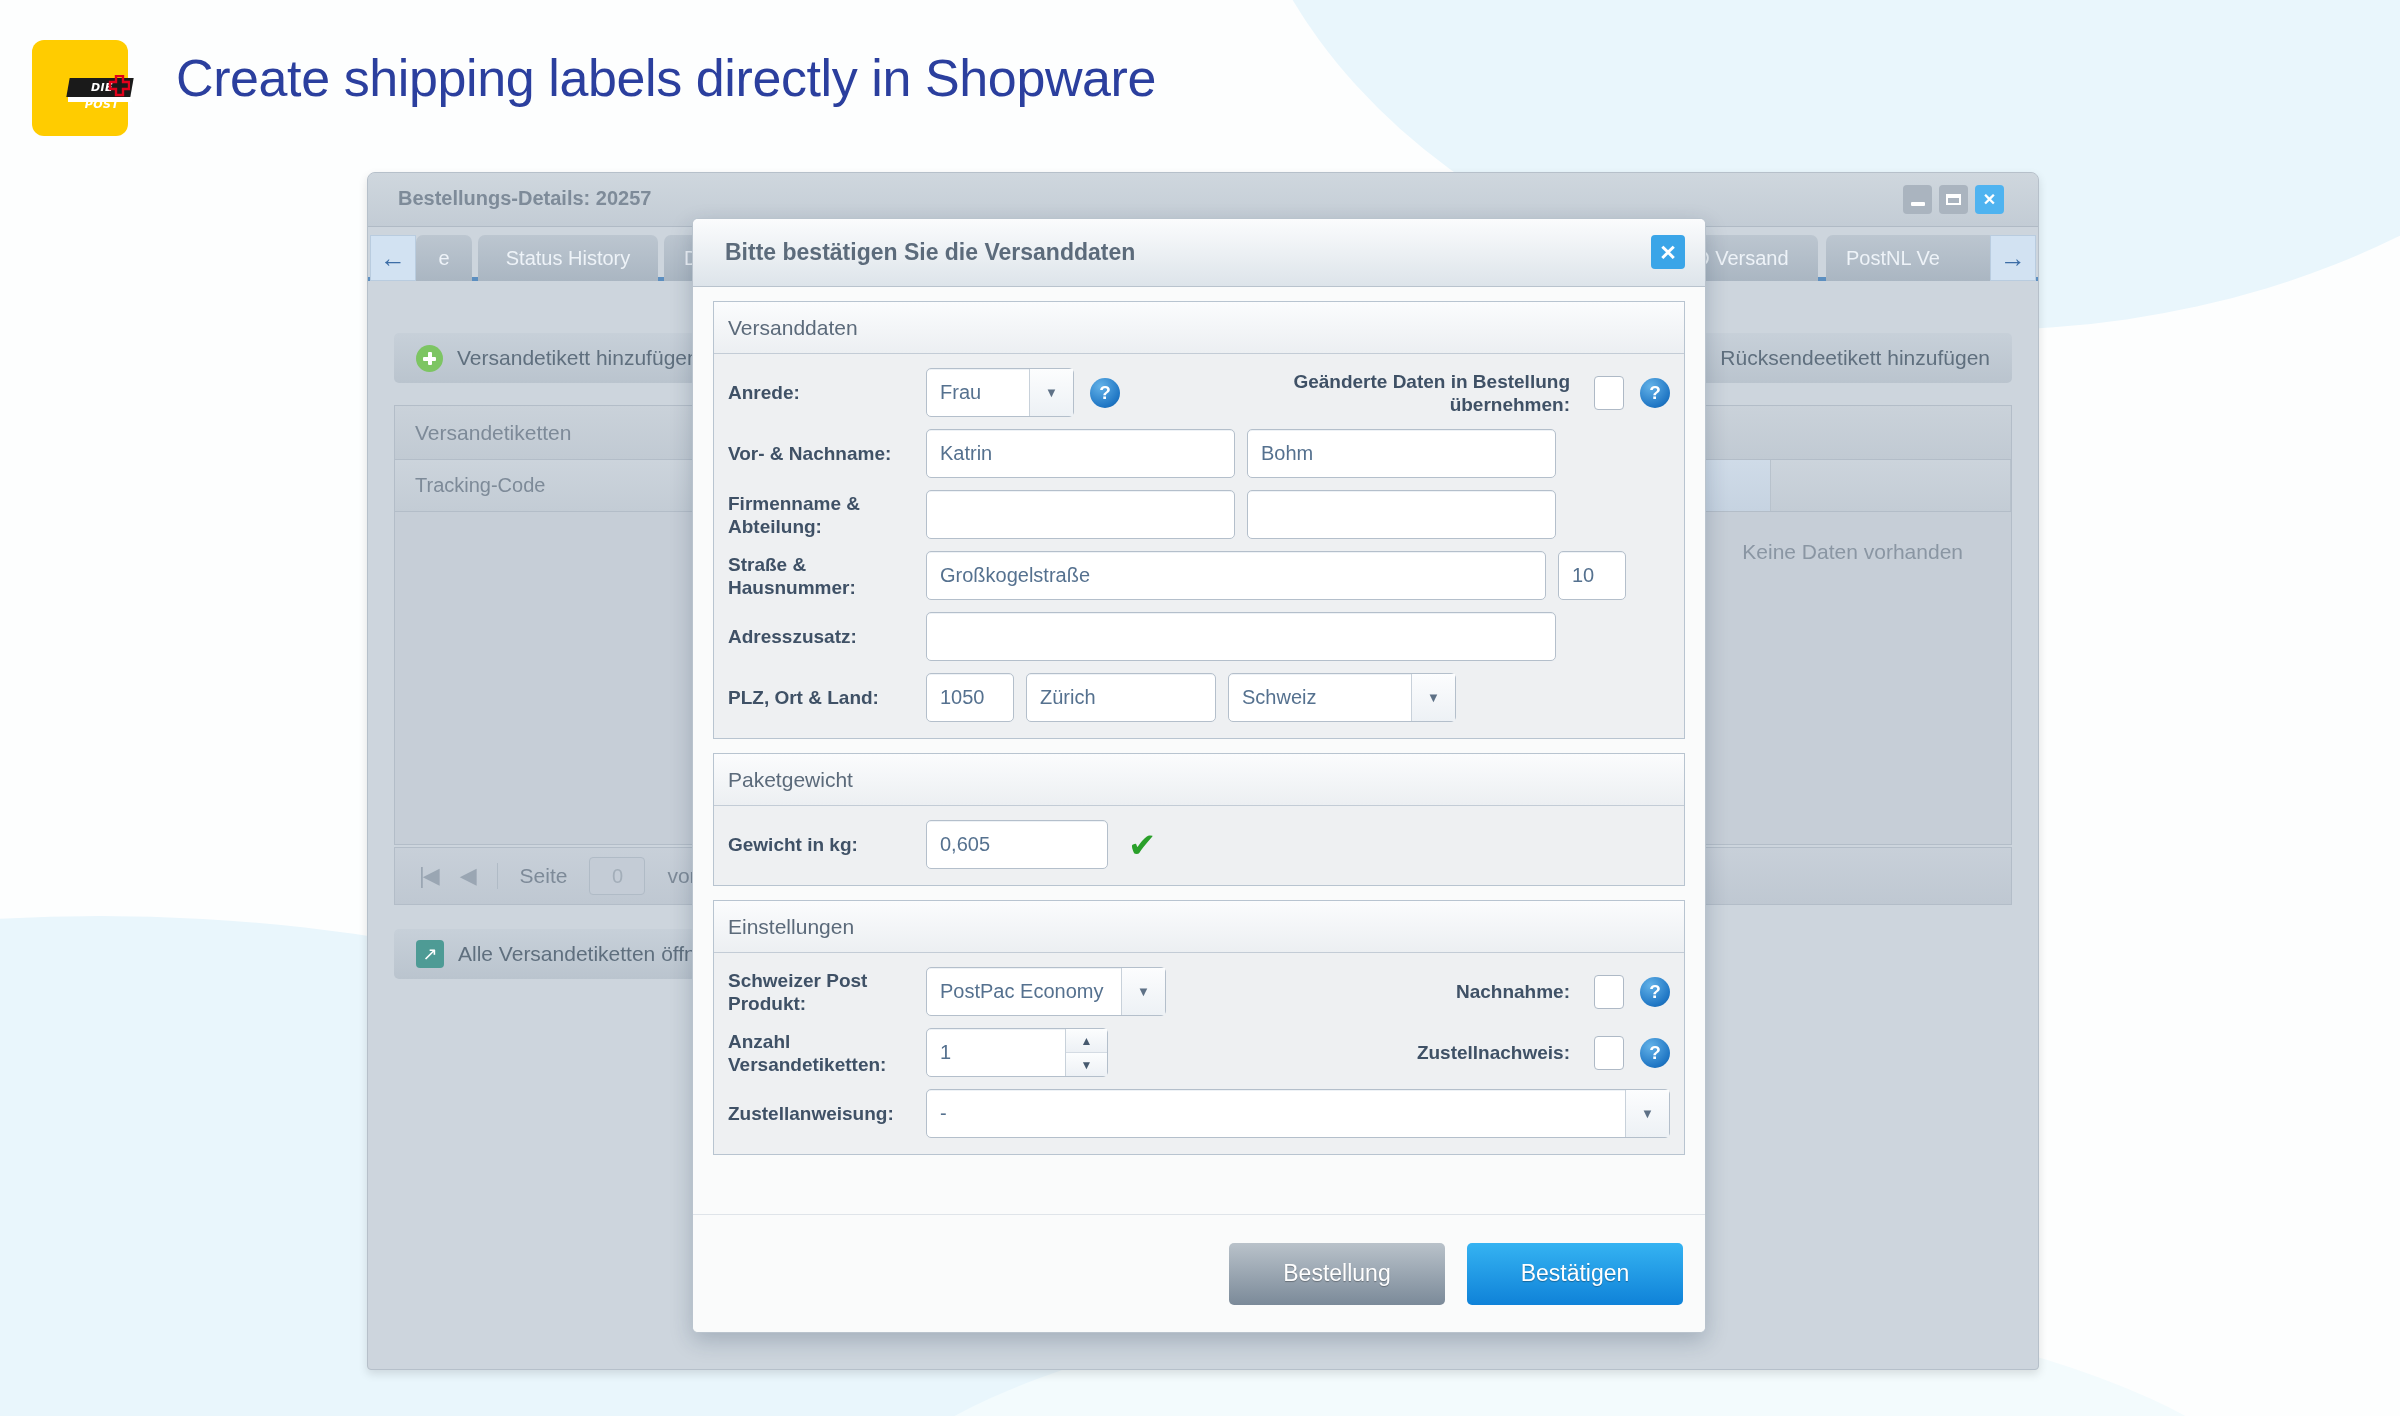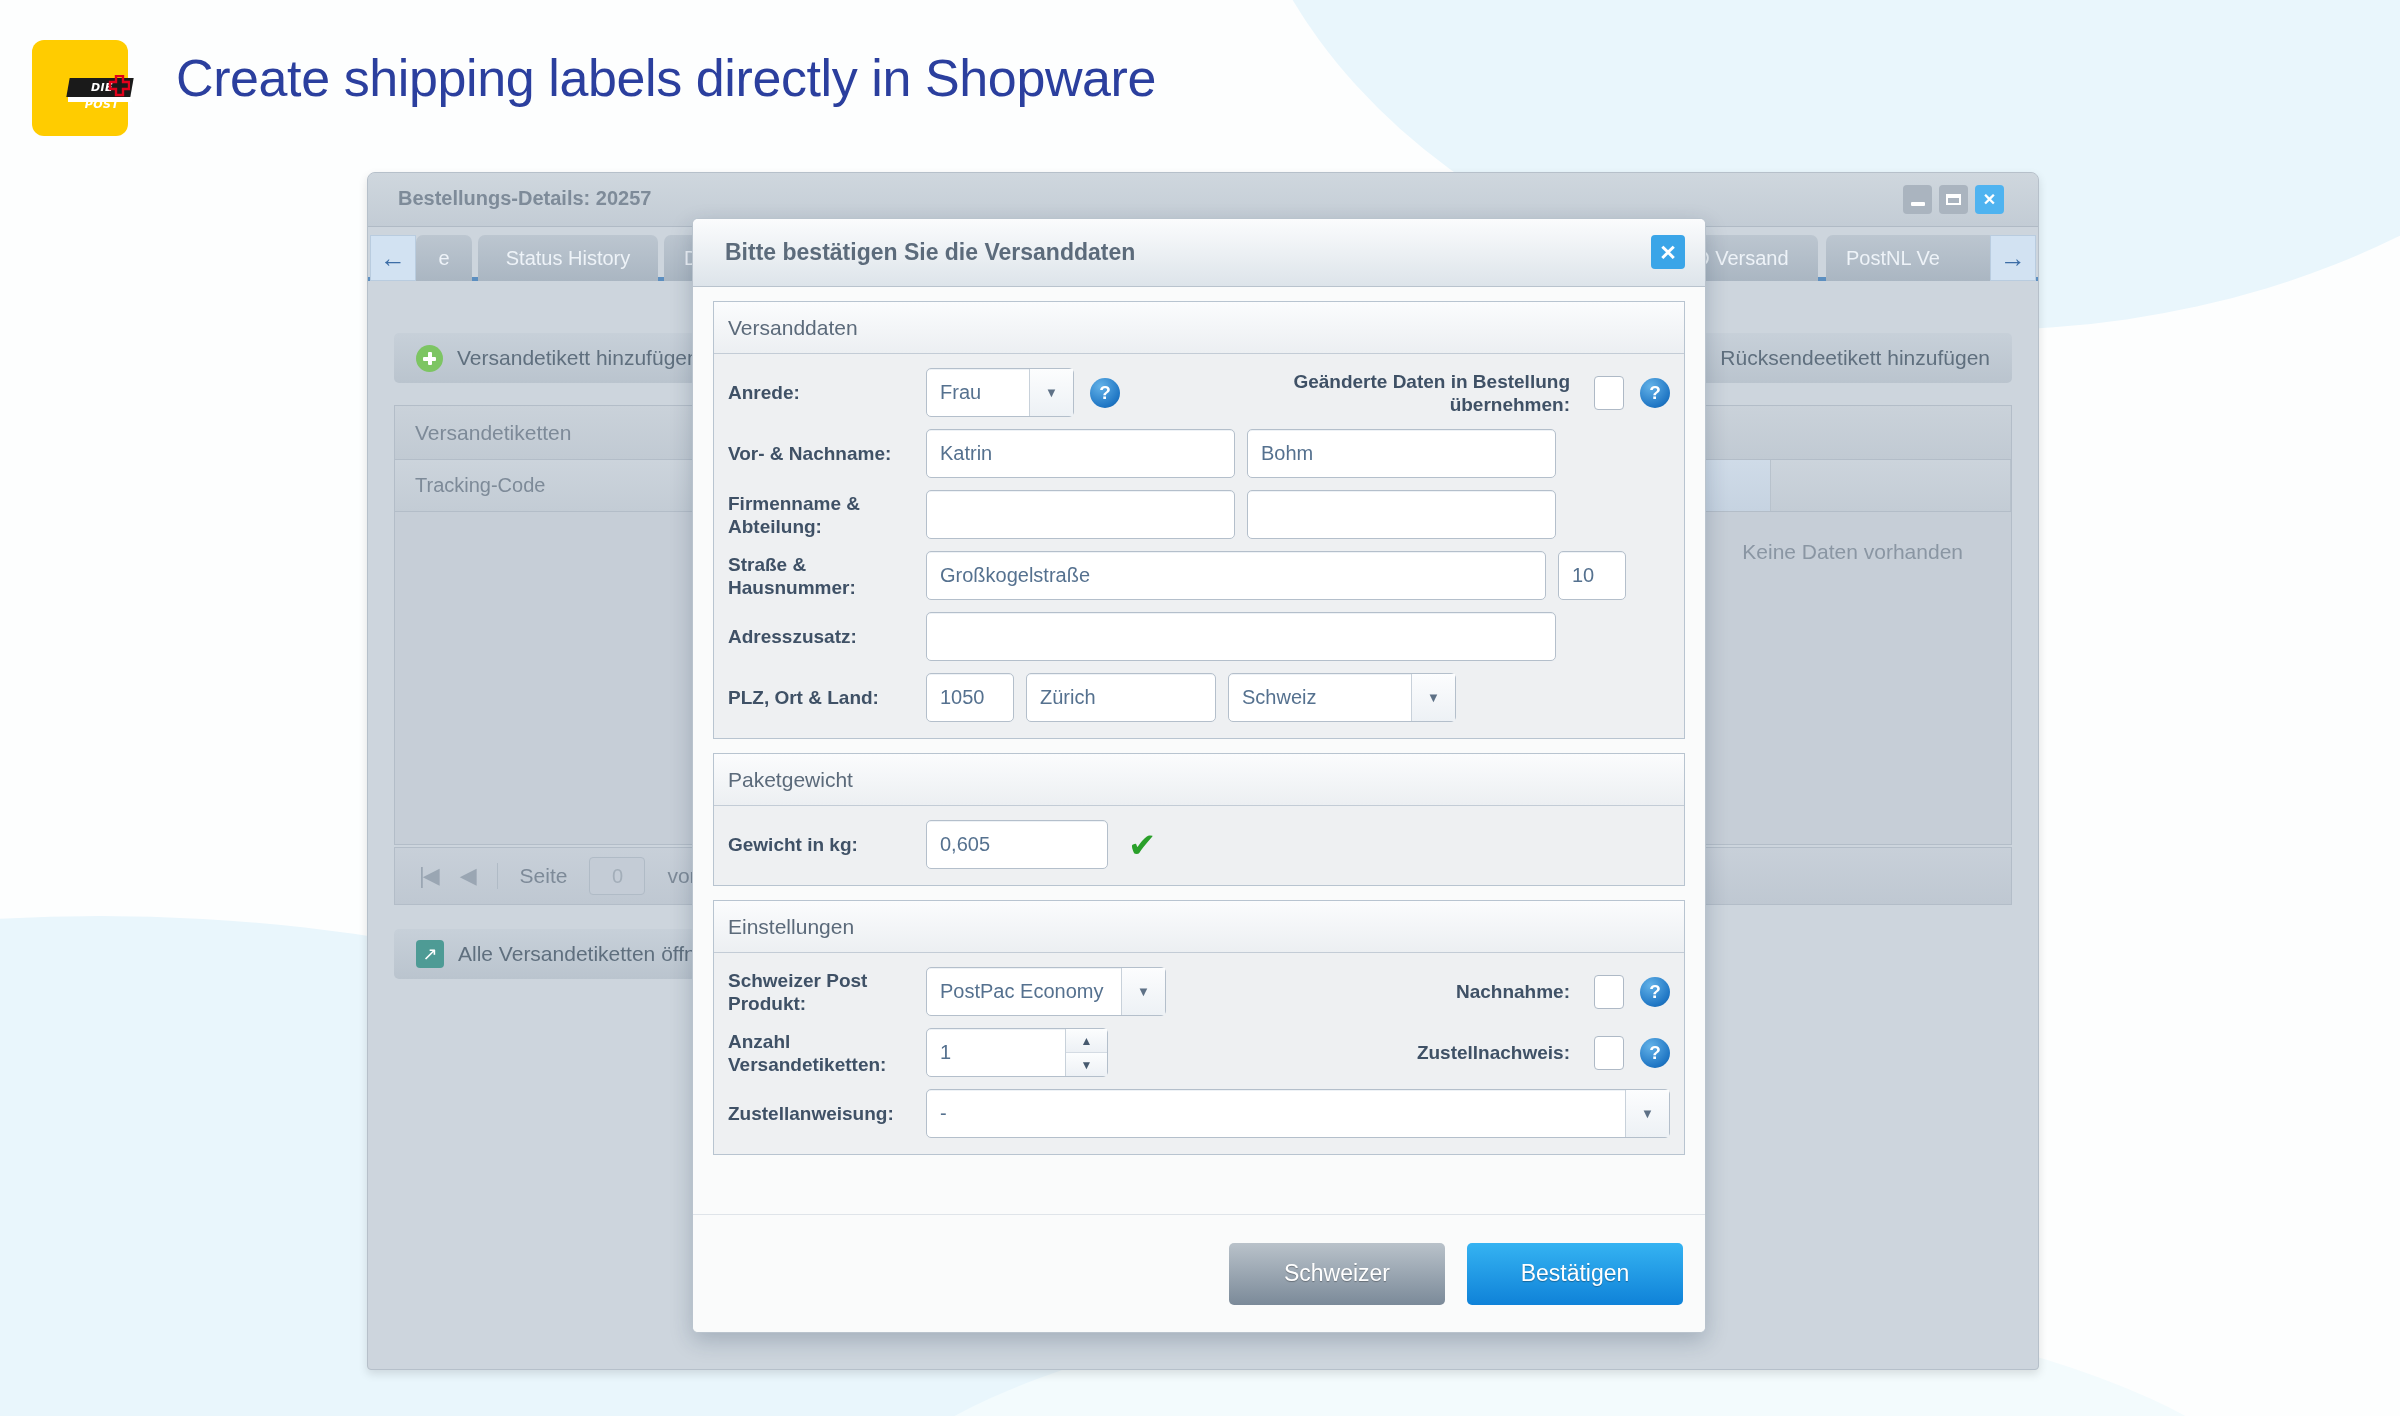--- a/index.html
+++ b/index.html
@@ -480,18 +480,18 @@
               <span>-</span>
               <span class="arrow">▼</span>
             </div>
           </div>
 
         </div>
       </div>
     </div>
 
     <div id="dialog-footer">
-      <div class="dlg-btn" id="btn-cancel">Schweizer</div>
+      <div class="dlg-btn" id="btn-cancel">Bestellung</div>
       <div class="dlg-btn" id="btn-confirm">Bestätigen</div>
     </div>
   </div>
 
 </div>
 
 </body></html>

